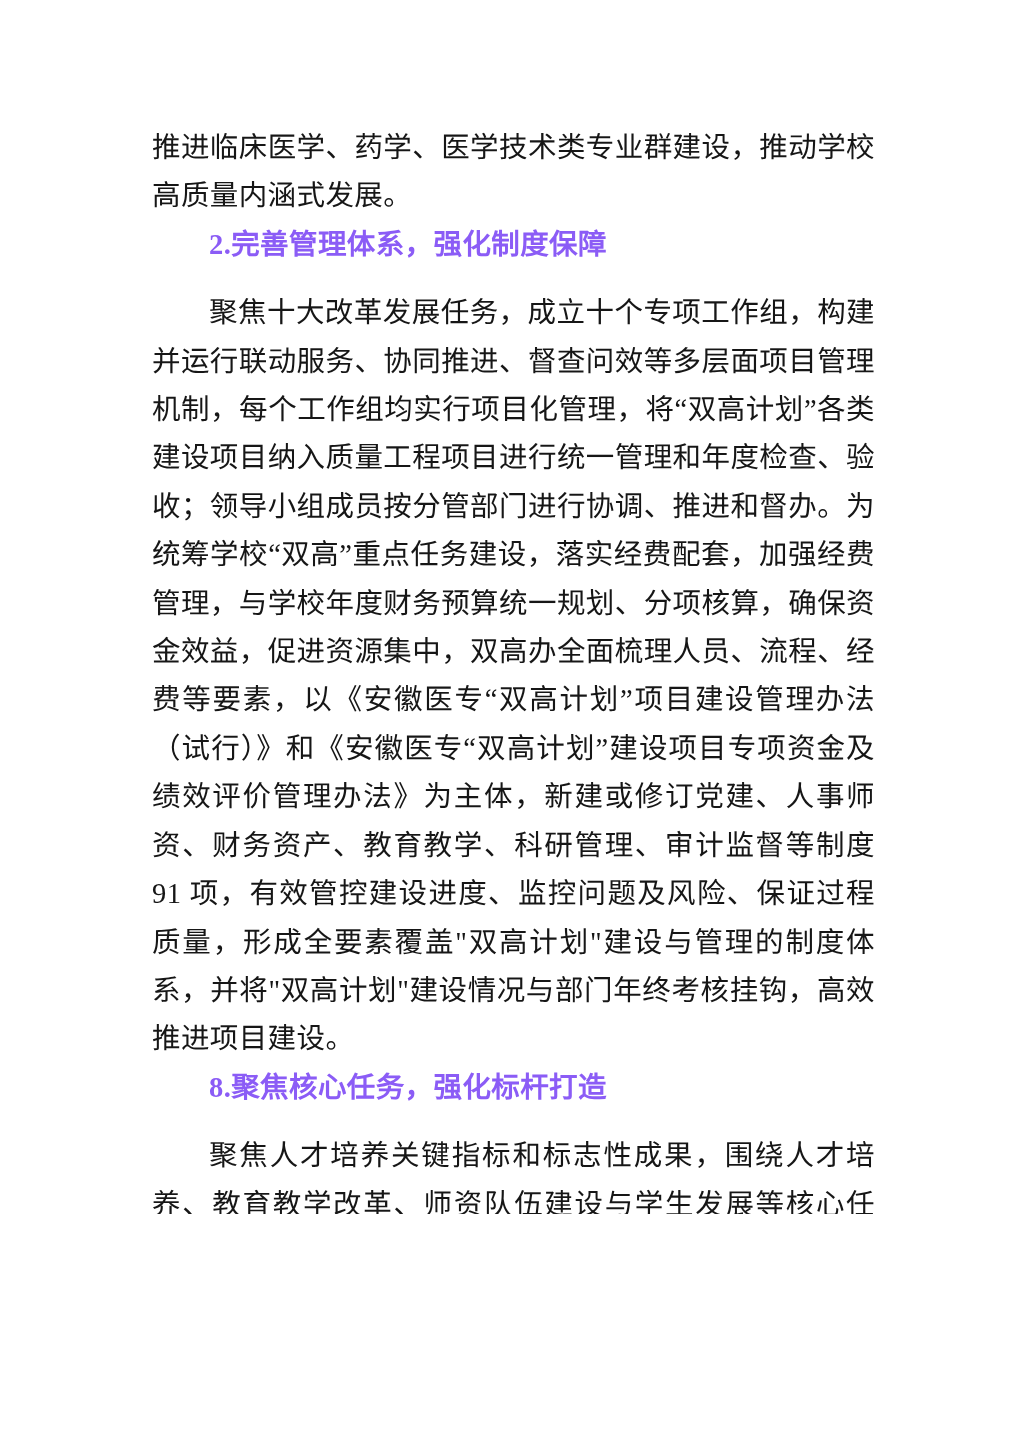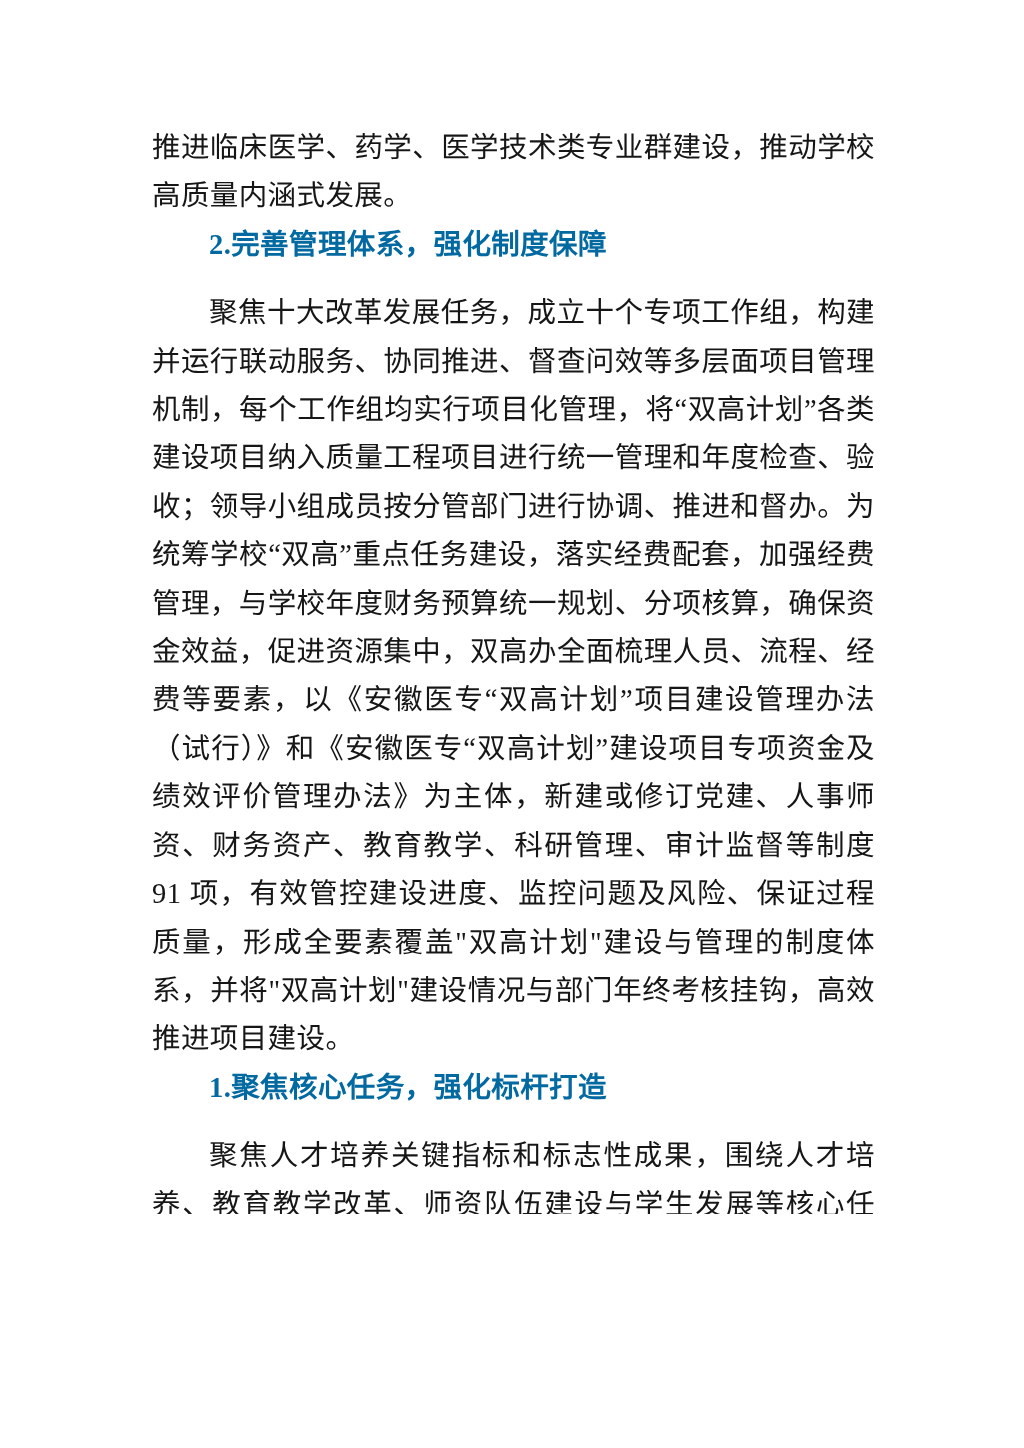--- a/index.html
+++ b/index.html
@@ -24,39 +24,39 @@
     color: #161616;
     text-align: justify;
     text-justify: inter-ideograph;
     letter-spacing: 0.4px;
   }
   .para.indent { text-indent: 2em; margin-top: 20px; }
   .para.heading {
     font-weight: 700;
     text-indent: 2em;
     text-align: left;
-    color: #0369a1;
+    color: #8b5cf6;
   }
   .page-number {
     position: absolute;
     top: 1312px;
     left: 0;
     width: 100%;
     text-align: center;
     font-size: 21px;
     color: #2e2e2e;
     font-family: "Liberation Sans", "DejaVu Sans", sans-serif;
   }
 </style>
 </head>
 <body>
 
 <div class="page">
   <div class="content">
     <p class="para">推进临床医学、药学、医学技术类专业群建设，推动学校高质量内涵式发展。</p>
     <p class="para heading">2.完善管理体系，强化制度保障</p>
     <p class="para indent">聚焦十大改革发展任务，成立十个专项工作组，构建并运行联动服务、协同推进、督查问效等多层面项目管理机制，每个工作组均实行项目化管理，将“双高计划”各类建设项目纳入质量工程项目进行统一管理和年度检查、验收；领导小组成员按分管部门进行协调、推进和督办。为统筹学校“双高”重点任务建设，落实经费配套，加强经费管理，与学校年度财务预算统一规划、分项核算，确保资金效益，促进资源集中，双高办全面梳理人员、流程、经费等要素，以《安徽医专“双高计划”项目建设管理办法（试行）》和《安徽医专“双高计划”建设项目专项资金及绩效评价管理办法》为主体，新建或修订党建、人事师资、财务资产、教育教学、科研管理、审计监督等制度 91 项，有效管控建设进度、监控问题及风险、保证过程质量，形成全要素覆盖"双高计划"建设与管理的制度体系，并将"双高计划"建设情况与部门年终考核挂钩，高效推进项目建设。</p>
-    <p class="para heading">1.聚焦核心任务，强化标杆打造</p>
+    <p class="para heading">8.聚焦核心任务，强化标杆打造</p>
     <p class="para indent">聚焦人才培养关键指标和标志性成果，围绕人才培养、教育教学改革、师资队伍建设与学生发展等核心任务，先后出台 11 项政策文件，支持和引导广大教职员工在核心指标上对标对标、力求突破。近 6 年学校在标志性成果建设上取得新突破，先后培育全国“标杆院系”“样板支部”各 1 个、</p>
   </div>
 
   <div class="page-number">18</div>
 </div>
 
 </body></html>

